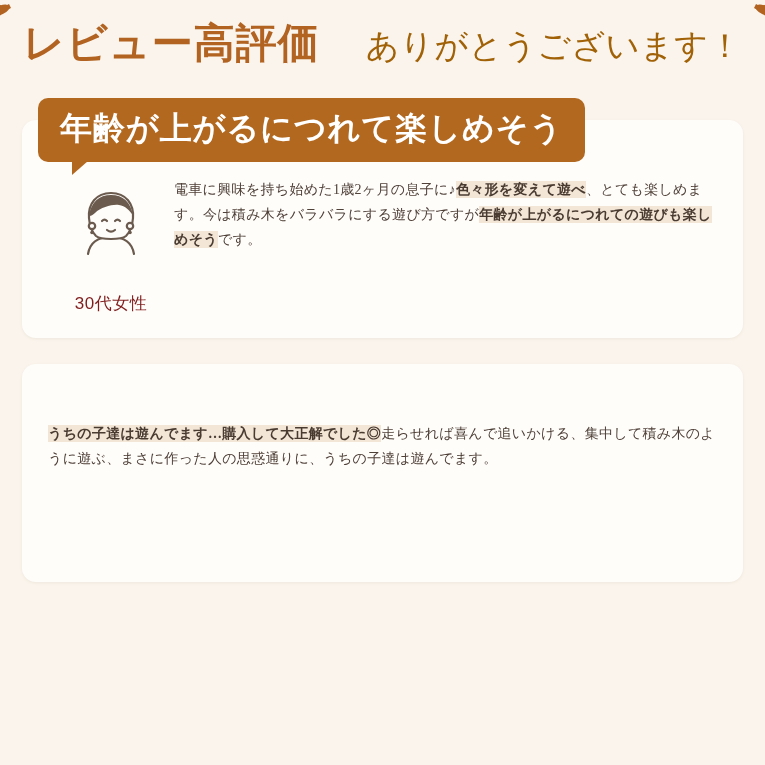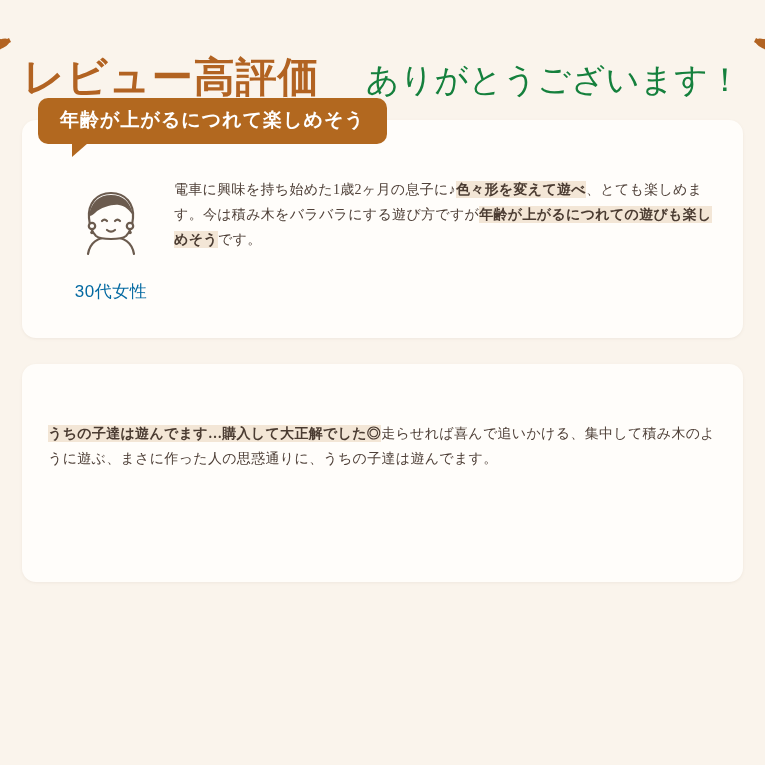--- a/index.html
+++ b/index.html
@@ -18,21 +18,21 @@
     width: 765px;
     height: 765px;
     box-sizing: border-box;
   }
 
   
   .header {
     position: relative;
     height: 120px;
     display: flex;
-    align-items: flex-end;
+    align-items: flex-start;
     justify-content: center;
   }
   .header-inner {
     display: flex;
     align-items: center;
     justify-content: center;
     gap: 6px;
   }
   .laurel {
     width: 52px;
@@ -45,21 +45,21 @@
     white-space: nowrap;
   }
   .header-strong {
     font-size: 41px;
     font-weight: bold;
     color: #b26322;
     letter-spacing: 1px;
   }
   .header-normal {
     font-size: 33px;
-    color: #15803d;
+    color: #a16207;
     letter-spacing: 0.5px;
     margin-left: 46px;
   }
 
   
   .card {
     position: relative;
     margin: 0 22px 26px 22px;
     background: #fffdfa;
     border-radius: 14px;
@@ -69,21 +69,21 @@
     display: flex;
     align-items: flex-start;
     min-height: 218px;
   }
   .ribbon {
     position: absolute;
     top: -22px;
     left: 16px;
     background: #b2681f;
     color: #ffffff;
-    font-size: 19px;
+    font-size: 32px;
     font-weight: bold;
     letter-spacing: 1px;
     padding: 9px 22px 11px 22px;
     border-radius: 10px;
     white-space: nowrap;
   }
   .ribbon::after {
     content: "";
     position: absolute;
     left: 34px;
@@ -99,23 +99,23 @@
     display: flex;
     flex-direction: column;
     align-items: center;
     padding-top: 4px;
   }
   .avatar {
     width: 100px;
     height: 100px;
   }
   .reviewer-label {
-    margin-top: 0;
+    margin-top: 12px;
     font-size: 17px;
-    color: #0369a1;
+    color: #7f1d1d;
     letter-spacing: 0.5px;
   }
   .review-body {
     flex: 1 1 auto;
     font-size: 14px;
     line-height: 1.78;
     color: #4f4038;
     letter-spacing: 0.3px;
     padding-top: 2px;
     font-family: Liberation Serif, serif;

